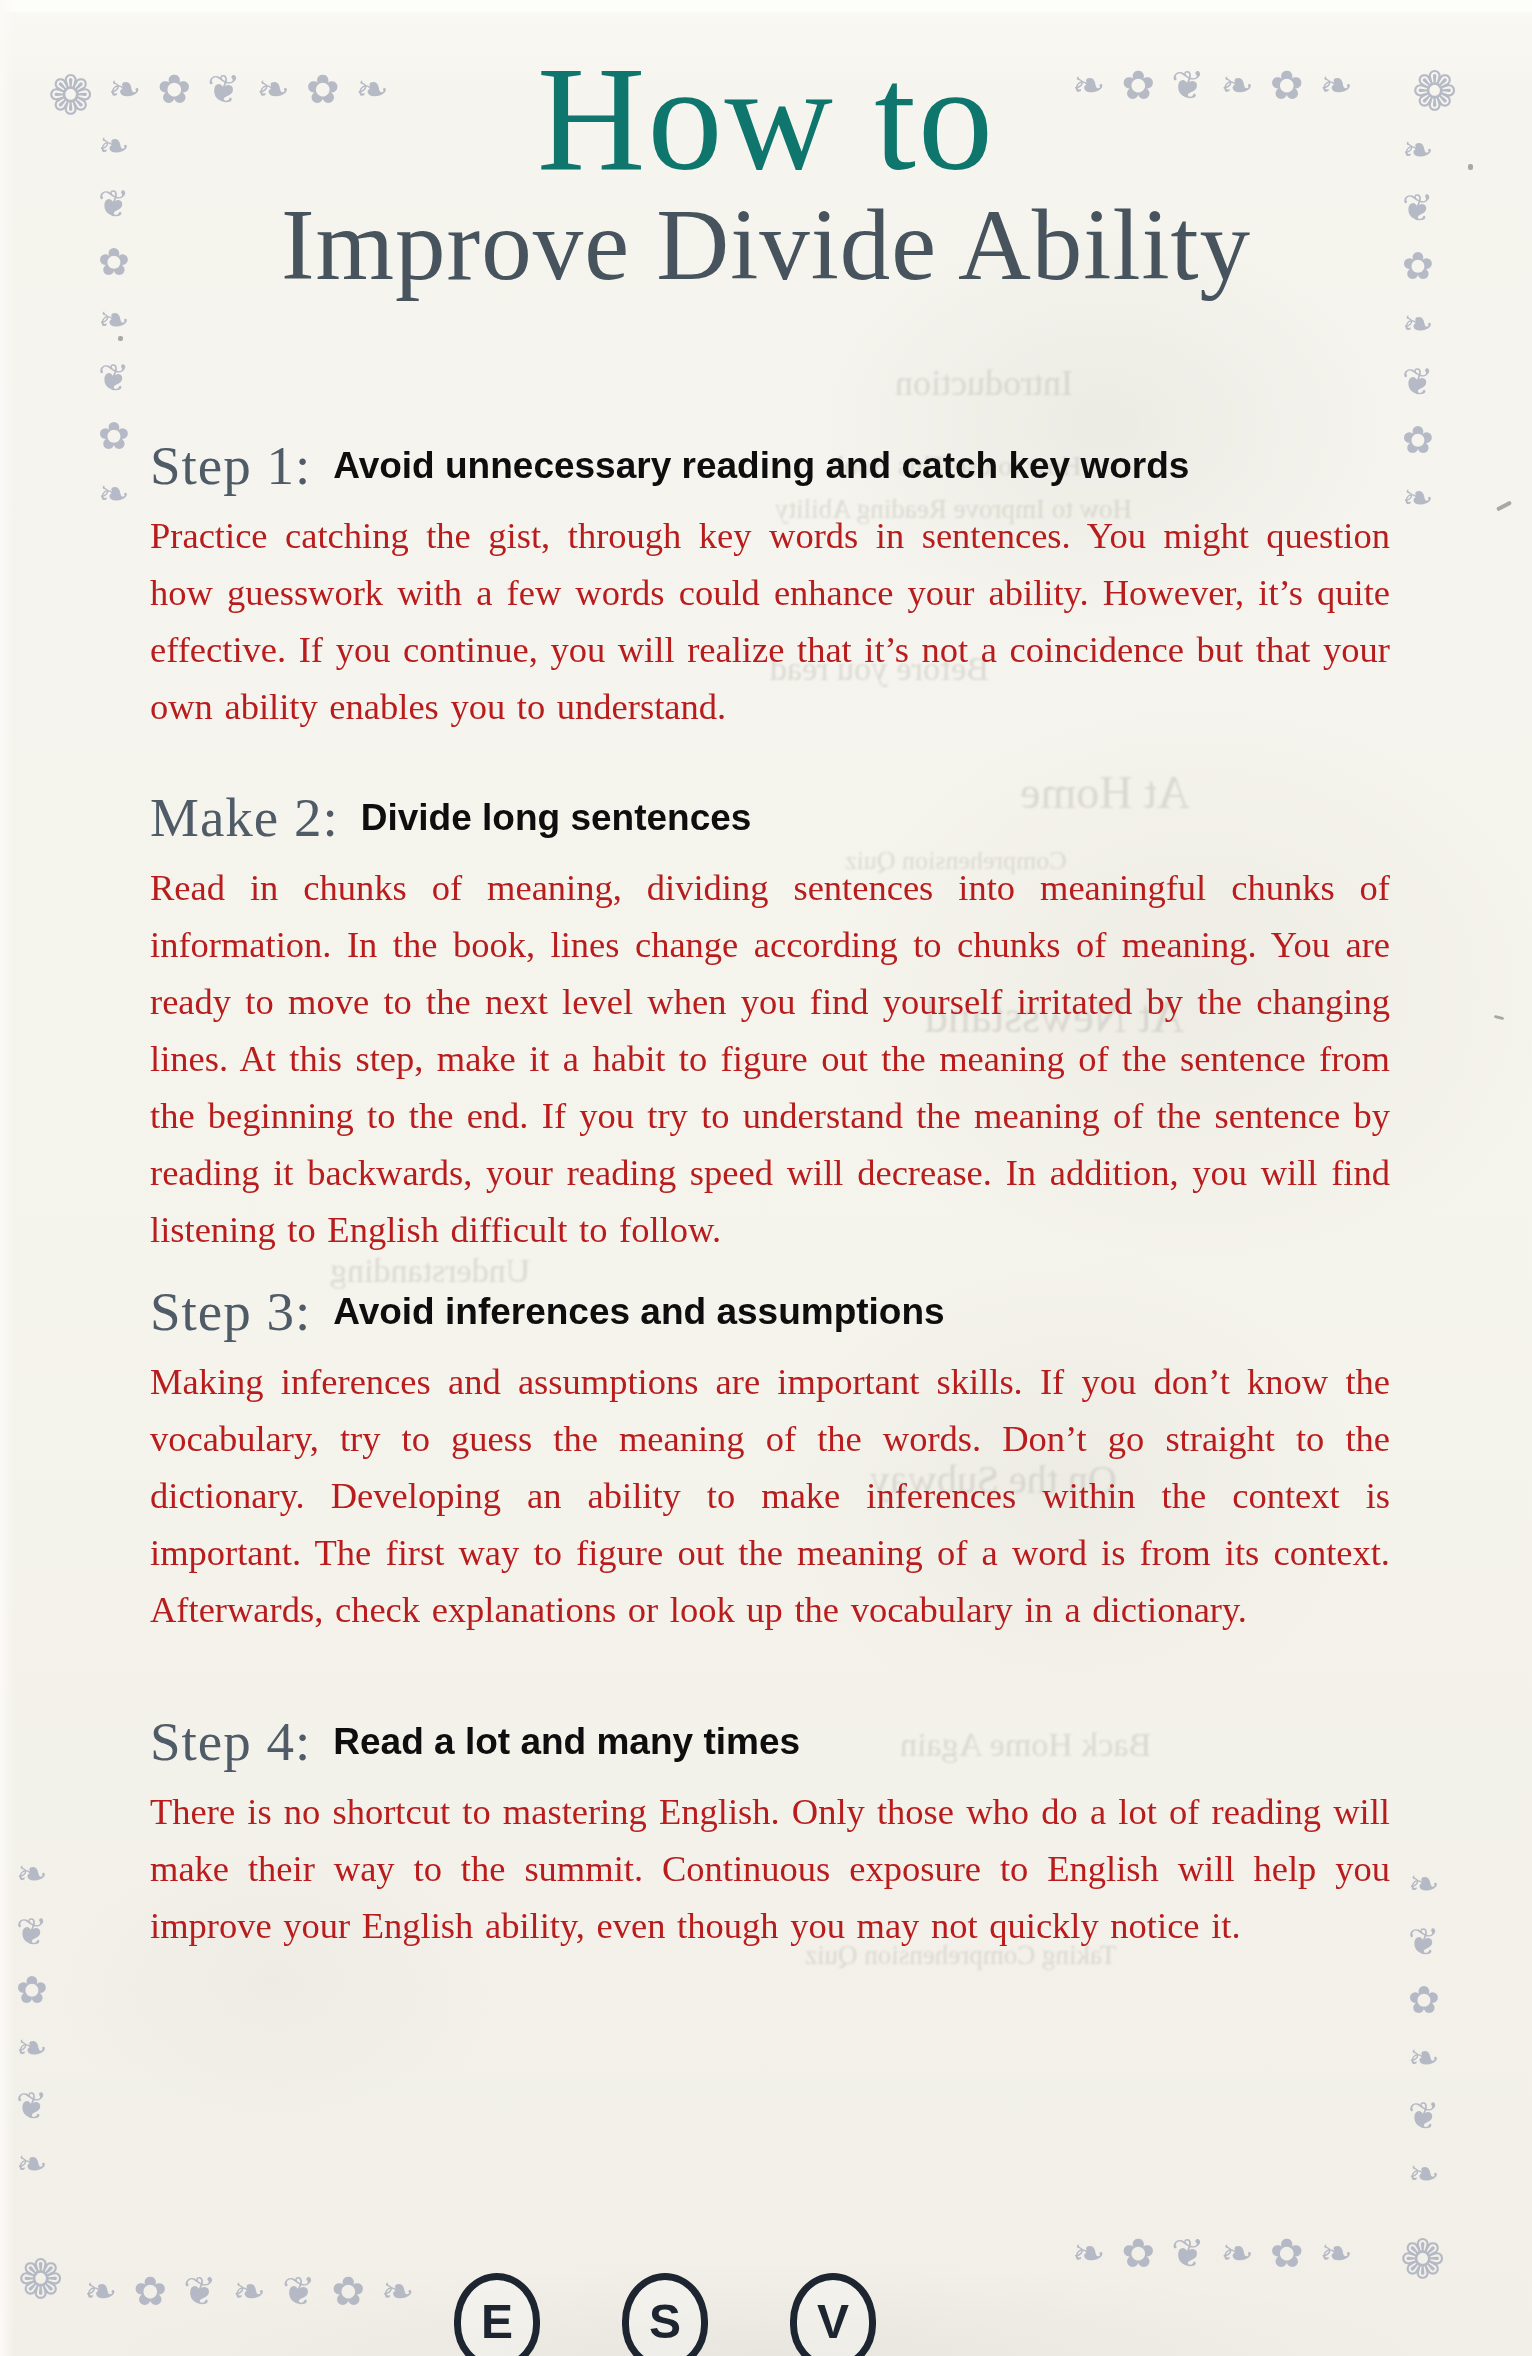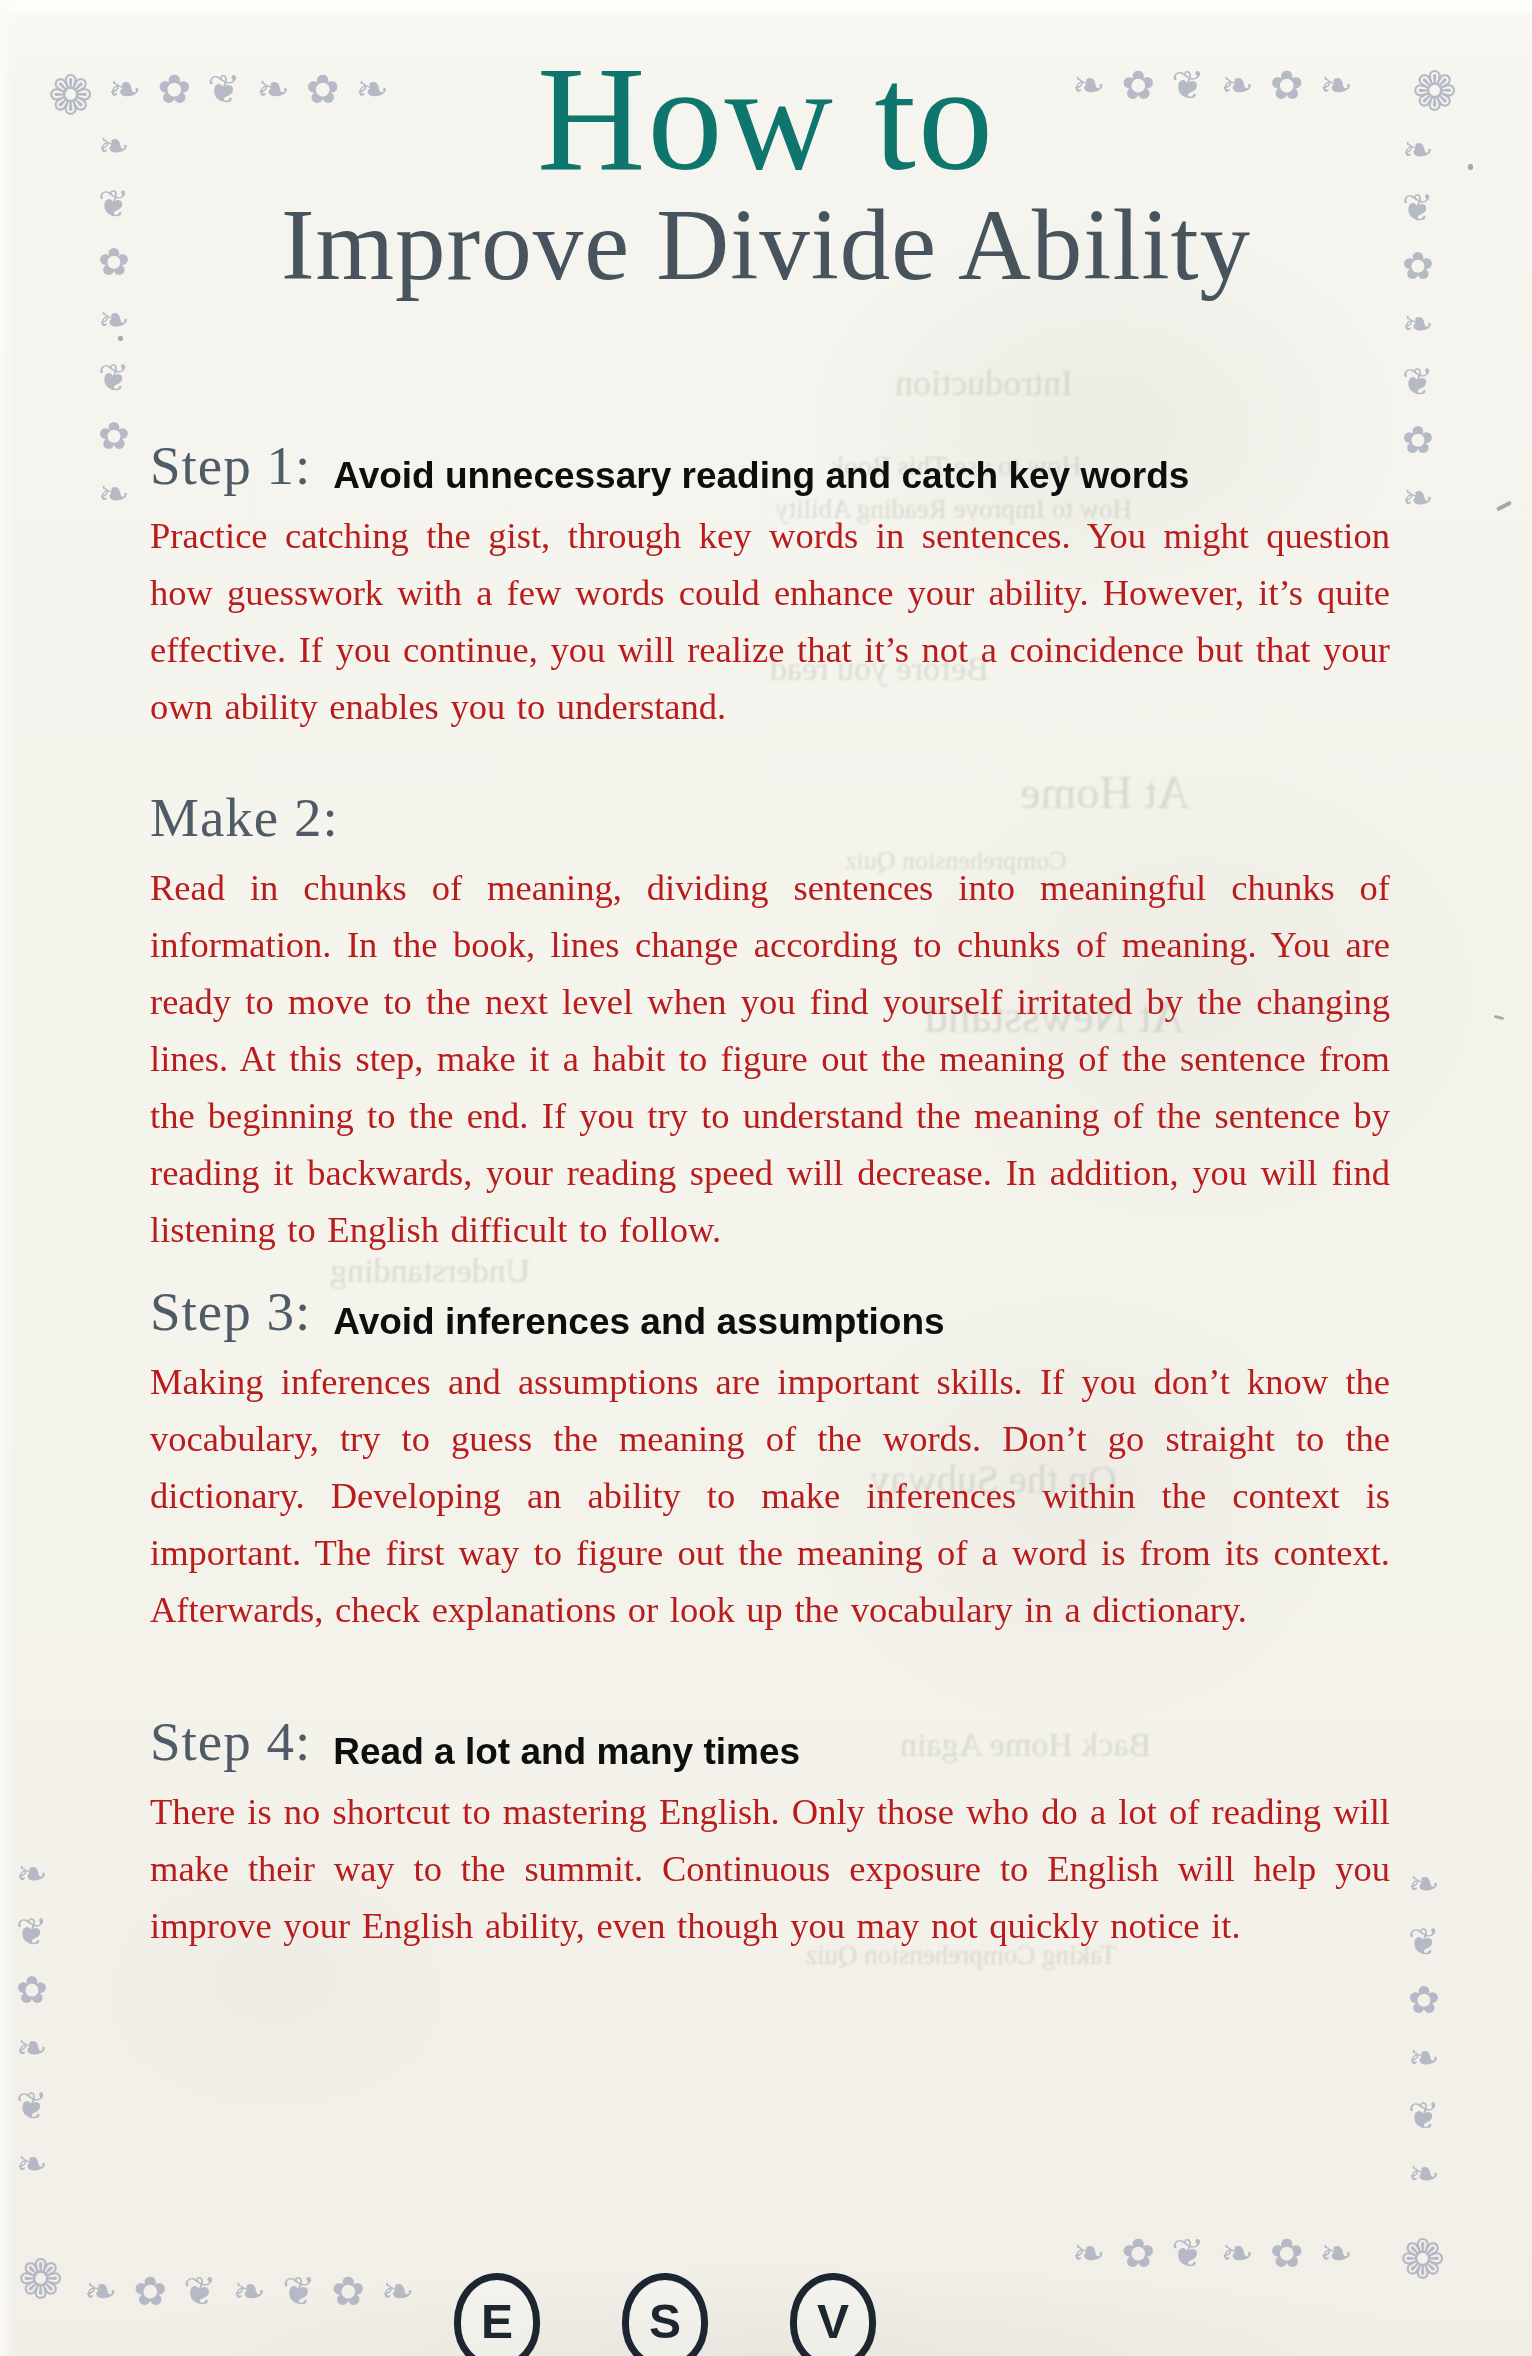--- a/index.html
+++ b/index.html
@@ -39,21 +39,21 @@
   .title1{
     position:absolute;top:36px;left:0;width:100%;text-align:center;
     font-size:150px;line-height:1.1;color:#0f766e;letter-spacing:2px;
   }
   .title2{
     position:absolute;top:190px;left:0;width:100%;text-align:center;
     font-size:101px;line-height:1.1;color:#47545e;letter-spacing:1px;
   }
 
   .step{position:absolute;left:150px;width:1240px;}
-  .step-head{display:flex;align-items:flex-end;gap:22px;}
+  .step-head{display:flex;align-items:center;gap:22px;}
   .step-label{
     font-family:"Liberation Serif",serif;font-size:55px;color:#4f5b66;
     letter-spacing:1px;flex:0 0 auto;
   }
   .step-title{
     font-family:"Liberation Sans",sans-serif;font-weight:bold;
     font-size:37px;color:#0e0e0e;letter-spacing:0px;
   }
   .step-body{
     margin:10px 0 0 0;font-size:36.5px;line-height:57px;color:#b91c1c;
@@ -119,20 +119,21 @@
   <div class="step-head">
     <span class="step-label">Step 1:</span>
     <span class="step-title">Avoid unnecessary reading and catch key words</span>
   </div>
   <p class="step-body">Practice catching the gist, through key words in sentences. You might question how guesswork with a few words could enhance your ability. However, it’s quite effective. If you continue, you will realize that it’s not a coincidence but that your own ability enables you to understand.</p>
 </section>
 
 <section class="step s2">
   <div class="step-head">
     <span class="step-label">Make 2:</span>
+    <span class="step-title">Divide long sentences</span>
   </div>
   <p class="step-body">Read in chunks of meaning, dividing sentences into meaningful chunks of information. In the book, lines change according to chunks of meaning. You are ready to move to the next level when you find yourself irritated by the changing lines. At this step, make it a habit to figure out the meaning of the sentence from the beginning to the end. If you try to understand the meaning of the sentence by reading it backwards, your reading speed will decrease. In addition, you will find listening to English difficult to follow.</p>
 </section>
 
 <section class="step s3">
   <div class="step-head">
     <span class="step-label">Step 3:</span>
     <span class="step-title">Avoid inferences and assumptions</span>
   </div>
   <p class="step-body">Making inferences and assumptions are important skills. If you don’t know the vocabulary, try to guess the meaning of the words. Don’t go straight to the dictionary. Developing an ability to make inferences within the context is important. The first way to figure out the meaning of a word is from its context. Afterwards, check explanations or look up the vocabulary in a dictionary.</p>

